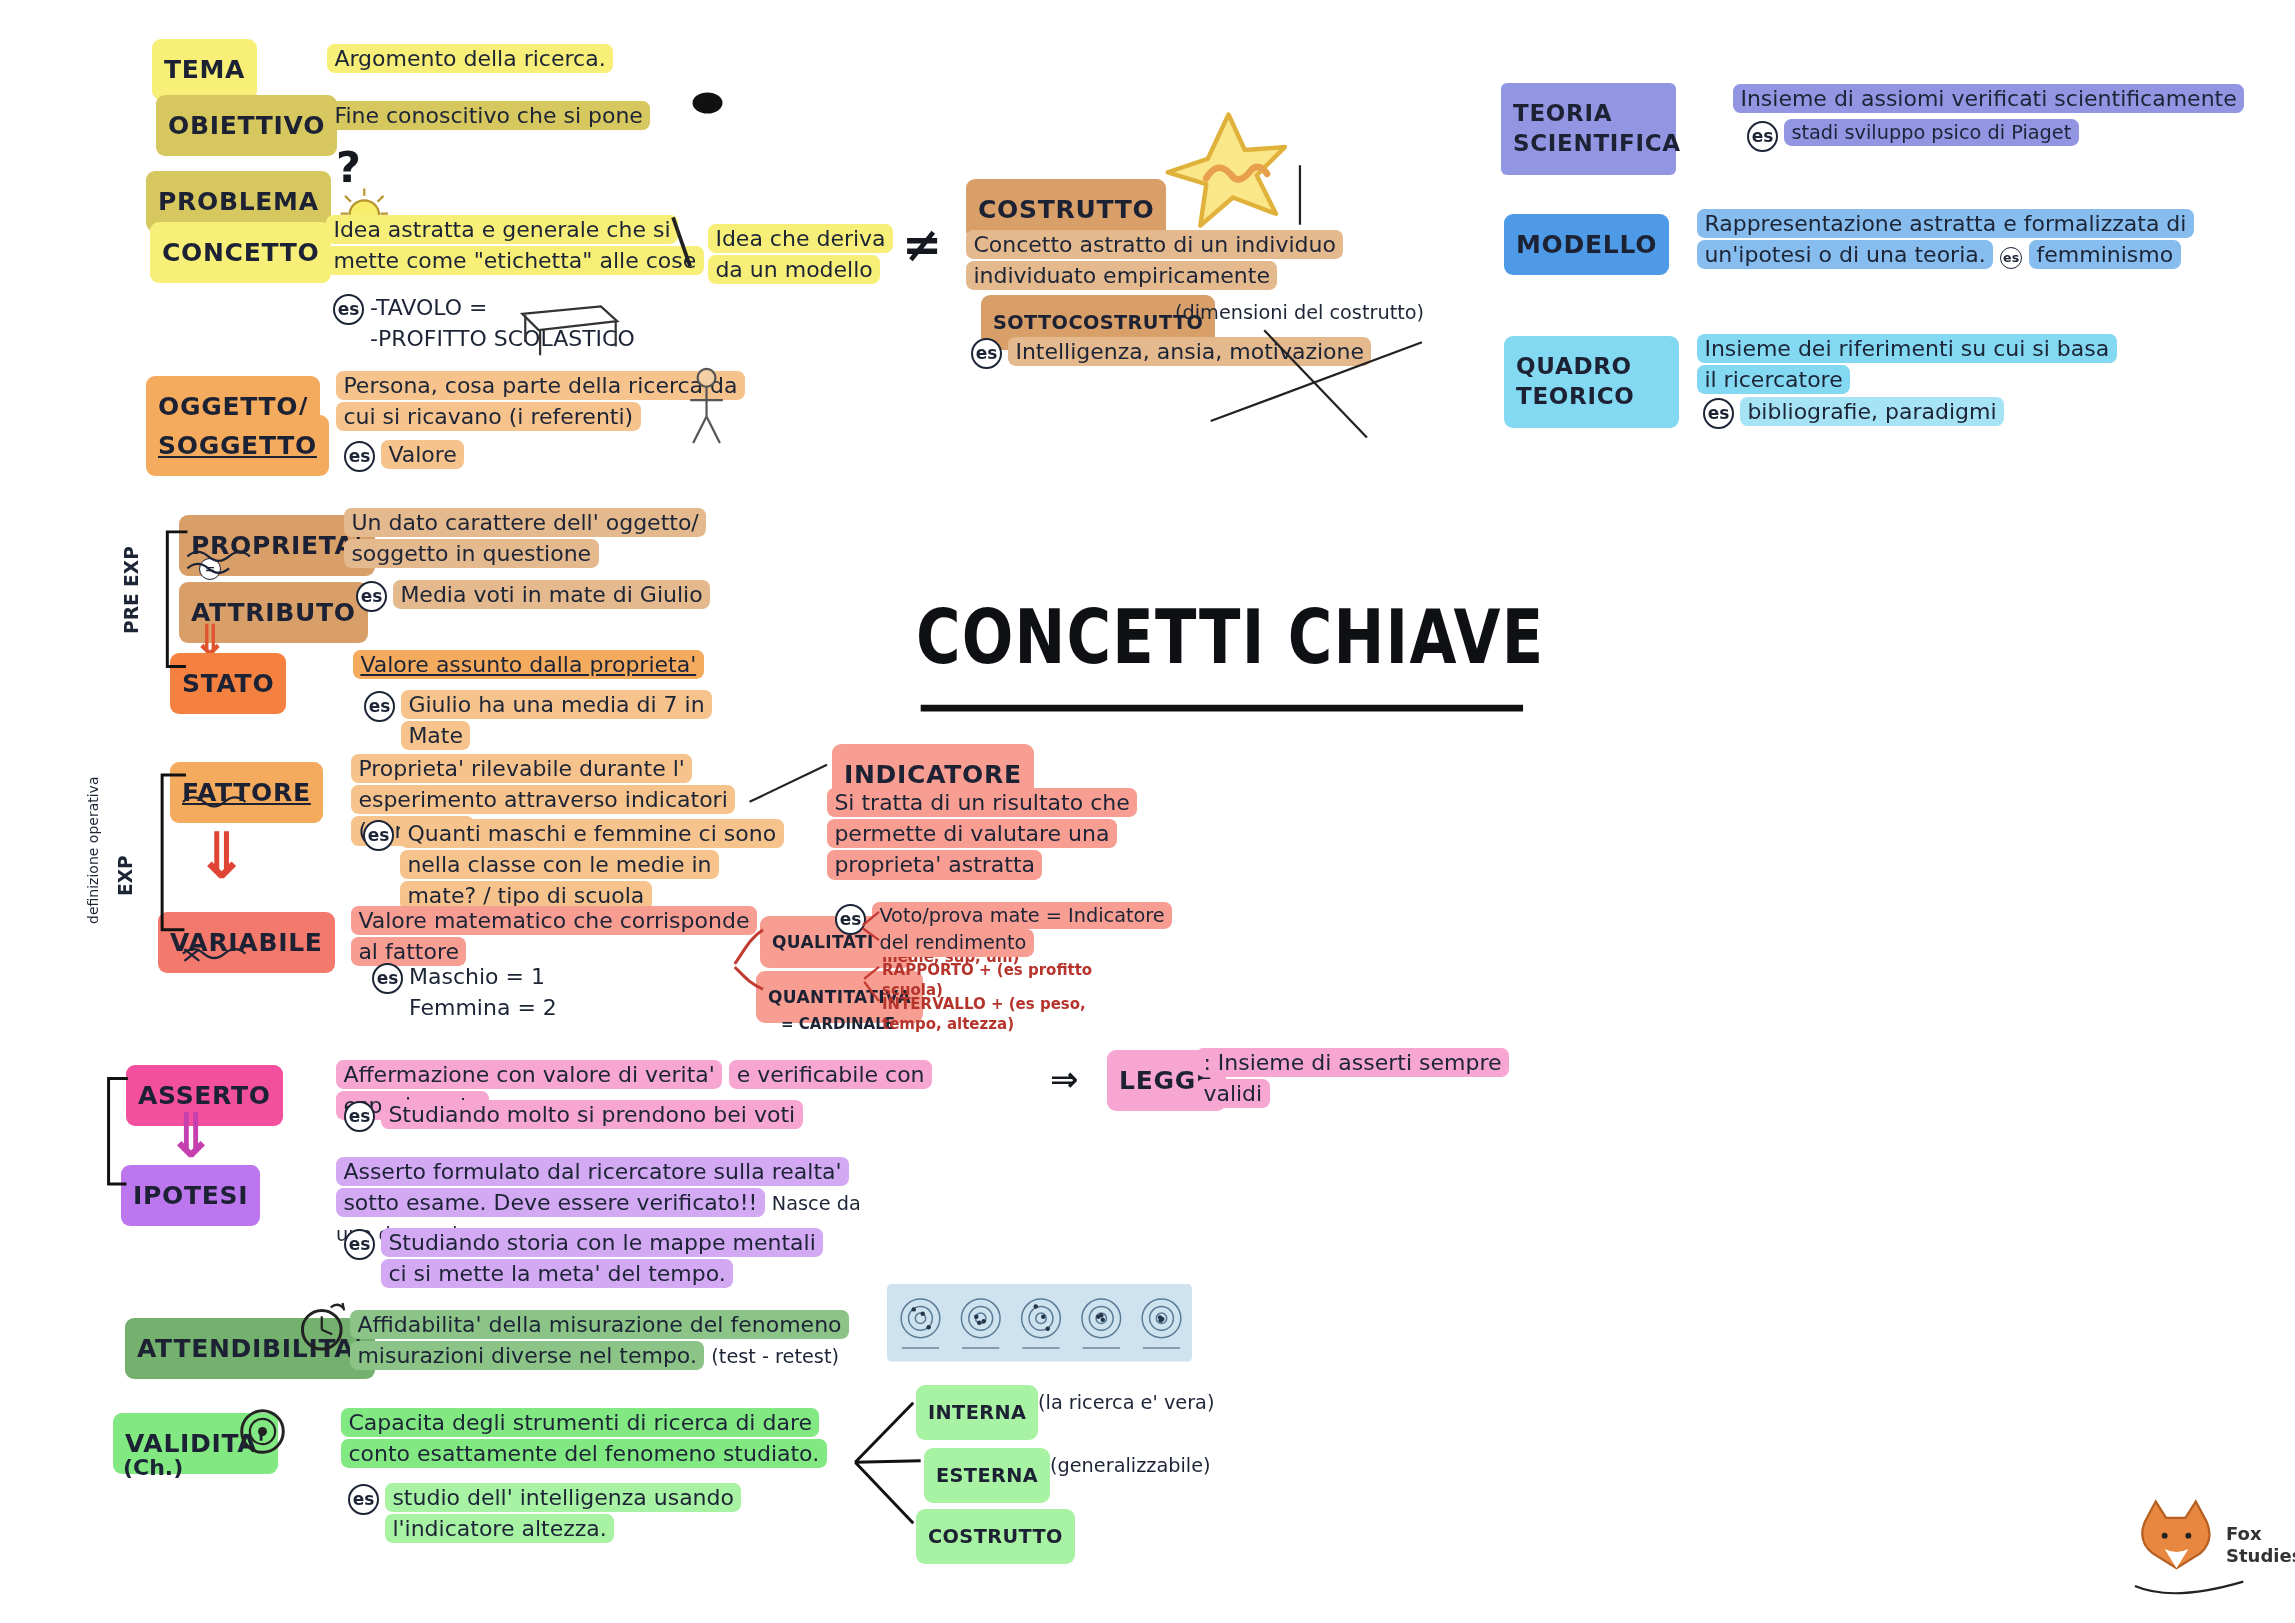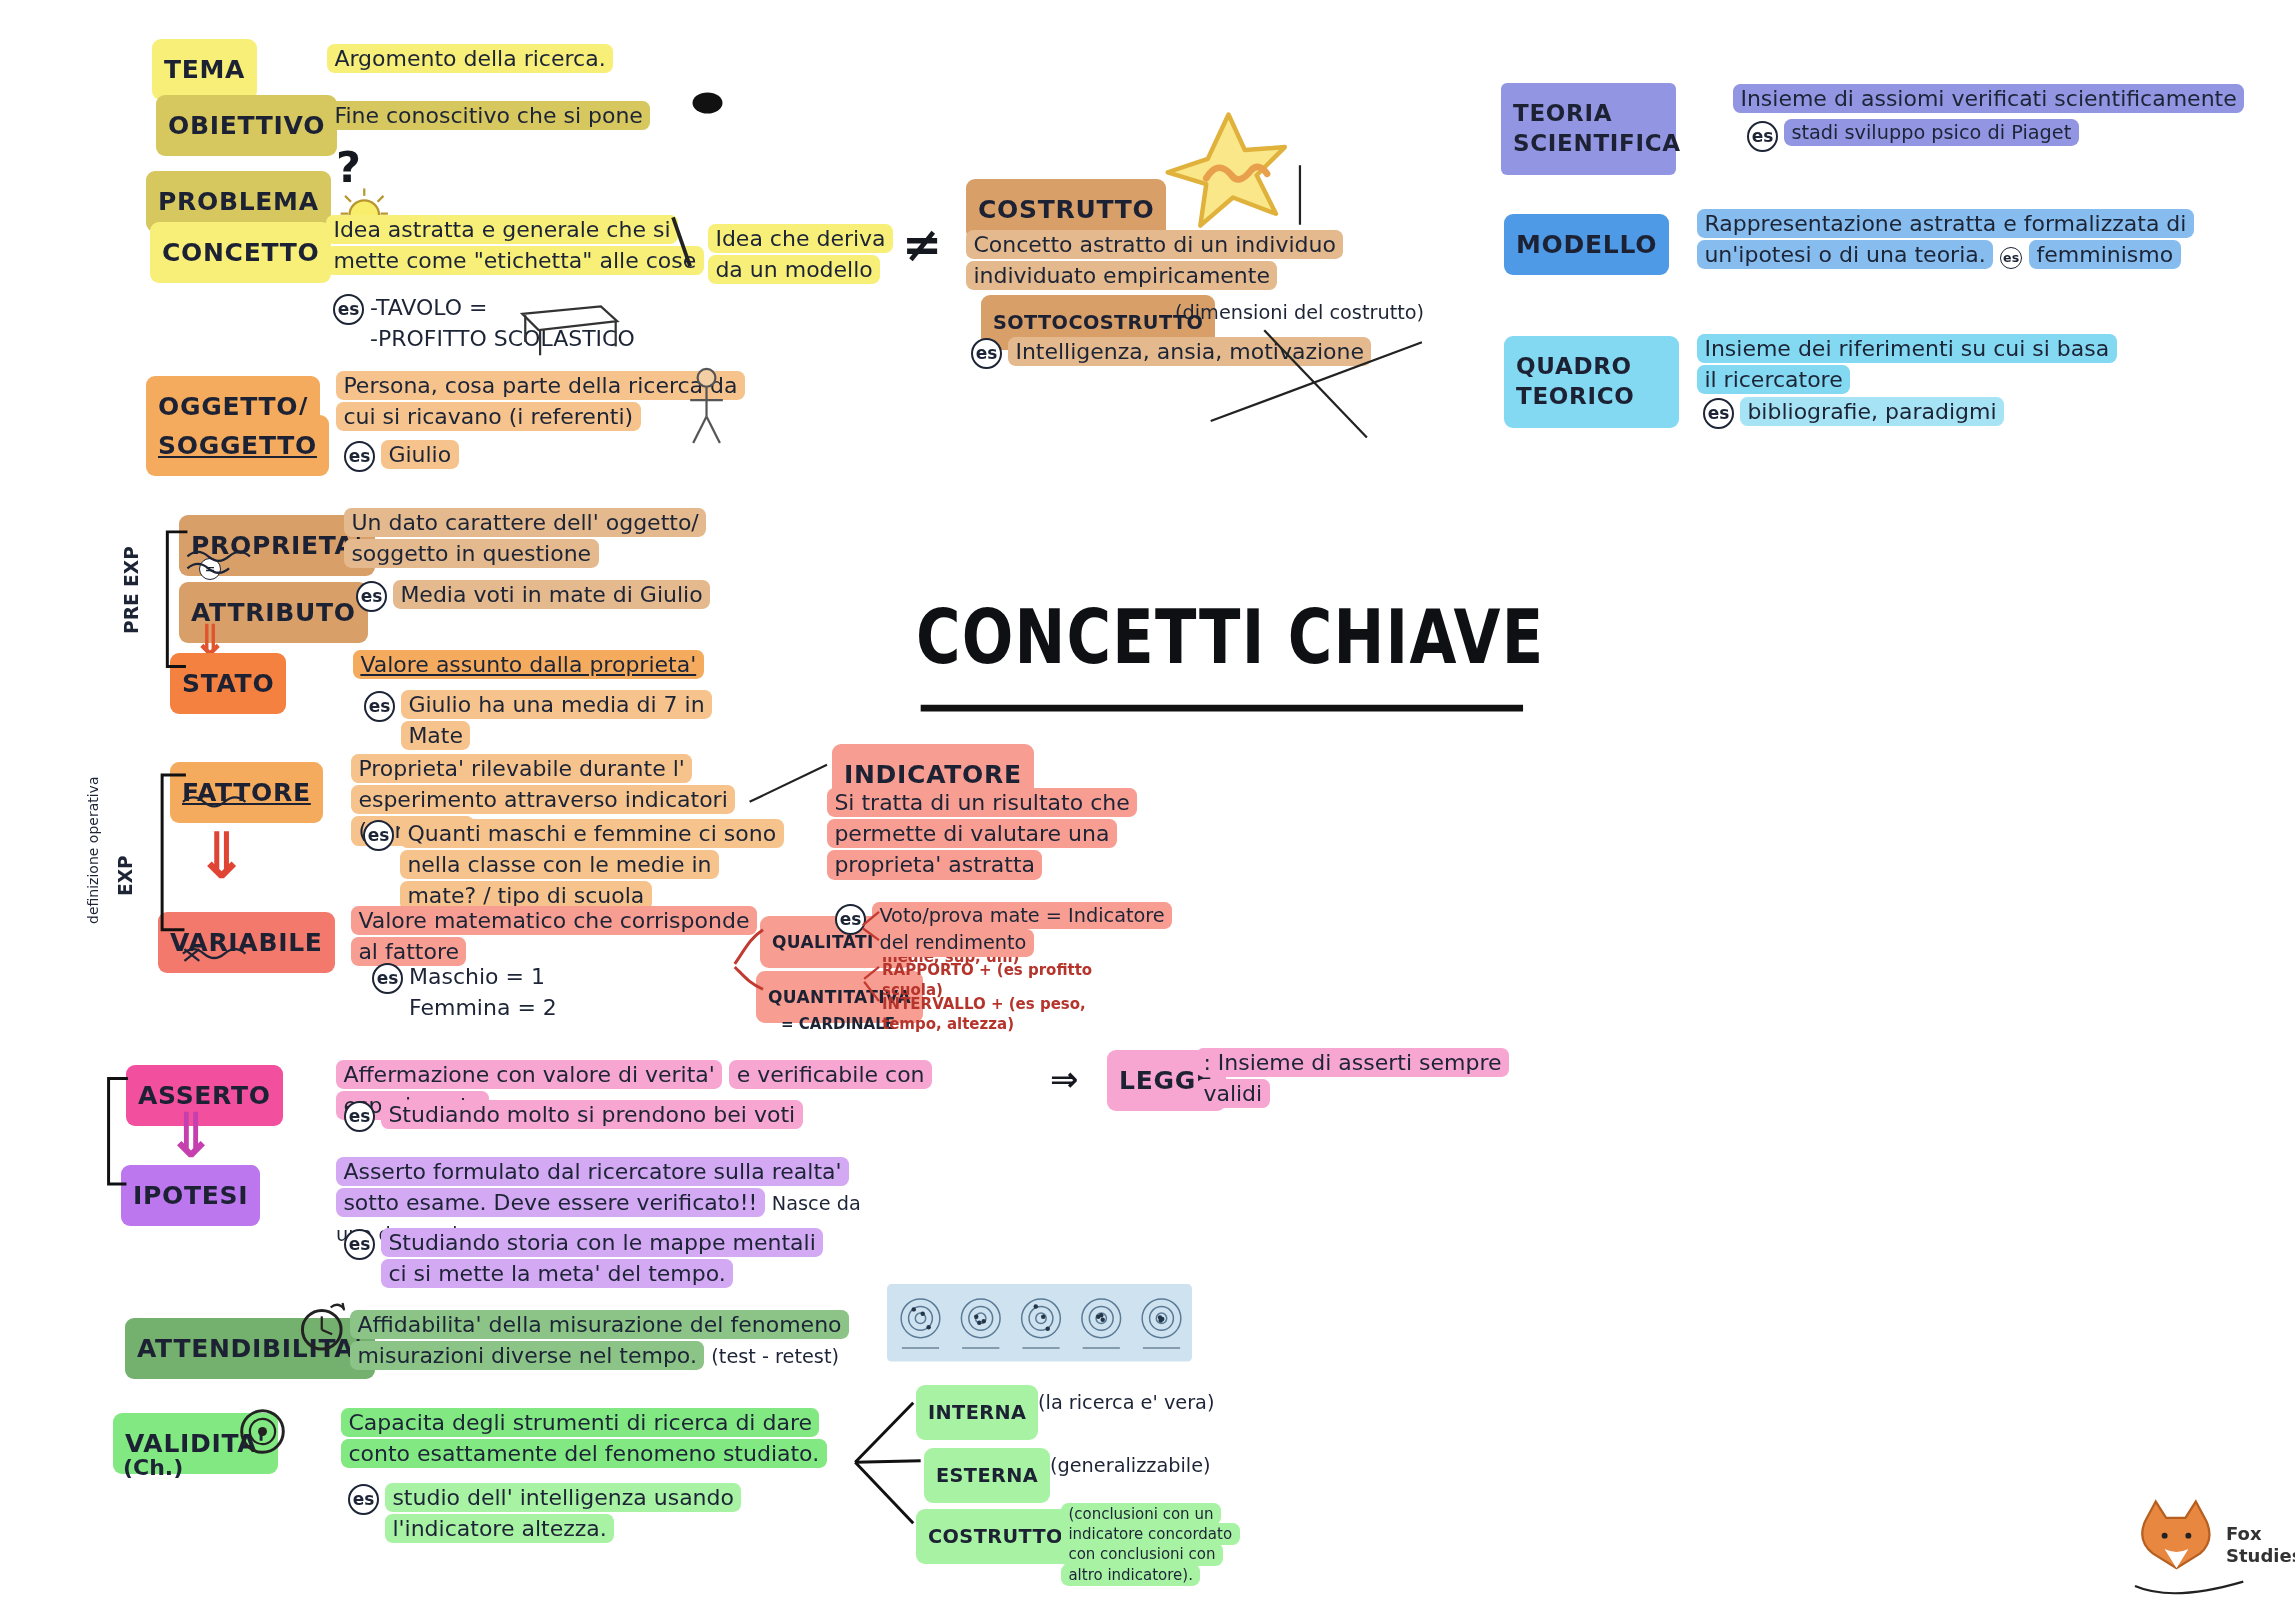--- a/index.html
+++ b/index.html
@@ -124,21 +124,21 @@
   <div class="t ex" style="left:1703px;top:396px;">
     <span class="es">es</span>
     <div class="note"><span class="hl hl-cyan-light">bibliografie, paradigmi</span></div>
   </div>
 
   <span class="t term hl-orange" style="left:146px;top:376px;">OGGETTO/</span>
   <span class="t term hl-orange" style="left:146px;top:415px;">SOGGETTO</span>
   <div class="t note" style="left:336px;top:370px;width:431px;"><span class="hl hl-orange-light">Persona, cosa parte della ricerca da cui si ricavano (i referenti)</span></div>
   <div class="t ex" style="left:344px;top:439px;">
     <span class="es">es</span>
-    <div class="note"><span class="hl hl-orange-light">Giulio</span></div>
+    <div class="note"><span class="hl hl-orange-light">Valore</span></div>
   </div>
   <svg class="doodle" style="left:684px;top:366px;" width="48" height="86" viewBox="0 0 64 116">
     <circle cx="30" cy="16" r="12" fill="#f3cfa6" stroke="#555" stroke-width="3"></circle>
     <line x1="30" y1="28" x2="30" y2="68" stroke="#555" stroke-width="3"></line>
     <line x1="8" y1="46" x2="52" y2="46" stroke="#555" stroke-width="3"></line>
     <line x1="30" y1="68" x2="12" y2="104" stroke="#555" stroke-width="3"></line>
     <line x1="30" y1="68" x2="48" y2="104" stroke="#555" stroke-width="3"></line>
   </svg>
 
   <span class="vert" style="left:121px;top:634px;">PRE EXP</span>
@@ -285,21 +285,20 @@
   <div class="t ex" style="left:348px;top:1482px;width:476px;">
     <span class="es">es</span>
     <div class="note"><span class="hl hl-green-light">studio dell' intelligenza usando l'indicatore altezza.</span></div>
   </div>
 
   <span class="t term small hl-green-light" style="left:916px;top:1385px;">INTERNA</span>
   <div class="t note sm" style="left:1038px;top:1389px;">(la ricerca e' vera)</div>
   <span class="t term small hl-green-light" style="left:924px;top:1448px;">ESTERNA</span>
   <div class="t note sm" style="left:1050px;top:1452px;">(generalizzabile)</div>
   <span class="t term small hl-green-light" style="left:916px;top:1509px;">COSTRUTTO</span>
-  <div class="t note xs" style="left:1061px;top:1504px;width:186px;"><span class="hl hl-green-light">(conclusioni con un indicatore concordato con conclusioni con altro indicatore).</span></div>
 
   <svg class="doodle" style="left:2132px;top:1497px;" width="89" height="104" viewBox="0 0 120 140">
     <path d="M18,32 L32,6 L46,28 L72,28 L86,6 L100,32 Q112,58 92,76 L60,96 L28,76 Q6,58 18,32 Z" fill="#e8873f" stroke="#b55f20" stroke-width="3"></path>
     <path d="M60,96 L44,70 Q60,78 76,70 Z" fill="#ffffff"></path>
     <circle cx="44" cy="52" r="4" fill="#222"></circle>
     <circle cx="76" cy="52" r="4" fill="#222"></circle>
     <path d="M4,120 Q55,142 150,114" fill="none" stroke="#222" stroke-width="3"></path>
   </svg>
   <div class="brand-text pre" style="left:2226px;top:1523px;">Fox
 Studies</div>

